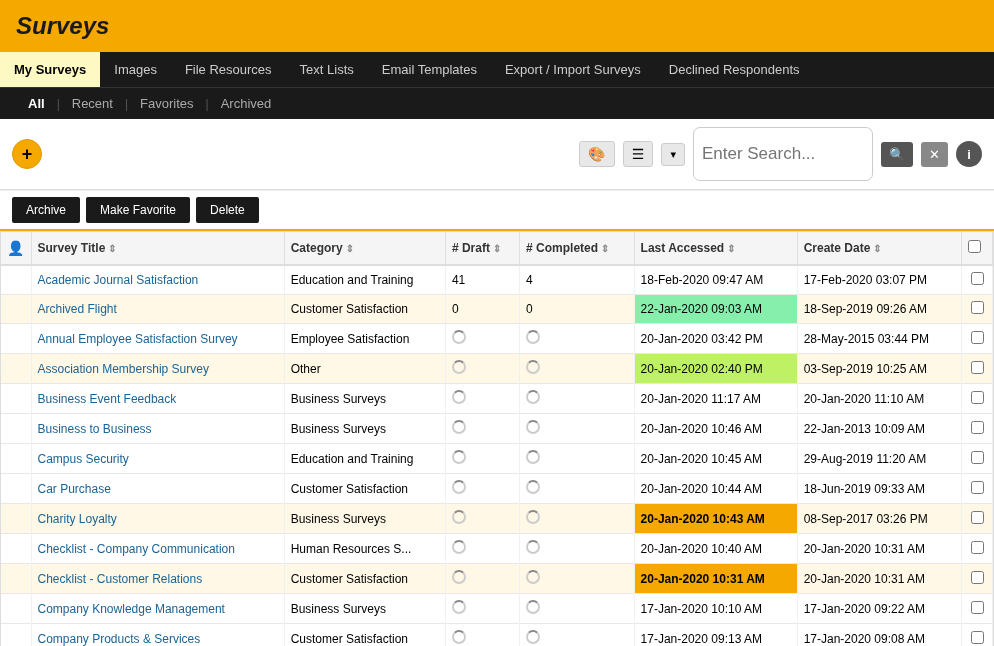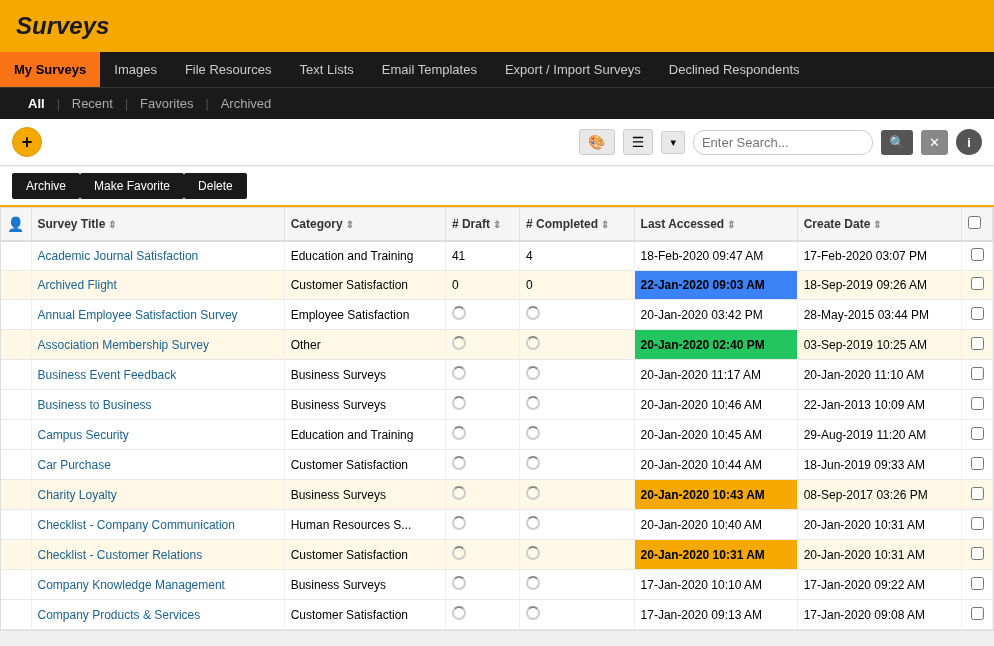--- a/index.html
+++ b/index.html
@@ -26,21 +26,21 @@
     .nav-item {
       color: #ccc;
       padding: 10px 14px;
       cursor: pointer;
       font-size: 13px;
       white-space: nowrap;
       display: flex;
       align-items: center;
     }
     .nav-item.active {
-      background: #f97316;
+      background: #fef9c3;
       color: #000;
       font-weight: bold;
     }
 
     
     #sub-nav {
       background: #1a1a1a;
       display: flex;
       align-items: center;
       padding: 6px 20px;
@@ -71,24 +71,24 @@
       padding: 4px 8px;
       cursor: pointer;
       font-size: 13px;
       display: flex;
       align-items: center;
       justify-content: center;
     }
     .toolbar-spacer { flex: 1; }
     #search-input-field {
       border: 1px solid #ccc;
-      padding: 4px 8px;
-      font-size: 13px;
+      padding: 16px 8px;
+      font-size: 17px;
       width: 180px;
-      border-radius: 12px;
+      border-radius: 7px;
       color: #999;
     }
     .search-btn {
       background: #555;
       border: none;
       border-radius: 3px;
       padding: 5px 8px;
       cursor: pointer;
       color: #fff;
       font-size: 13px;
@@ -116,20 +116,21 @@
       align-items: center;
       justify-content: center;
     }
 
     
     #action-bar {
       background: #fff;
       padding: 6px 12px;
       display: flex;
       align-items: center;
+      gap: 6px;
       border-bottom: 2px solid #F5A800;
       border-top: 1px solid #eee;
     }
     .action-btn {
       background: #1a1a1a;
       color: #fff;
       border: none;
       padding: 6px 14px;
       cursor: pointer;
       font-size: 12px;
@@ -272,41 +273,41 @@
           <td>18-Feb-2020 09:47 AM</td>
           <td>17-Feb-2020 03:07 PM</td>
           <td class="checkbox-cell"><input type="checkbox" style=""></td>
         </tr>
         <tr style="background: rgb(255, 248, 230);">
           <td></td>
           <td><a class="survey-link" href="#">Archived Flight</a></td>
           <td class="category-truncate">Customer Satisfaction</td>
           <td>0</td>
           <td>0</td>
-          <td style="background: #3b82f6; font-weight: bold;">22-Jan-2020 09:03 AM</td>
+          <td style="background: #86efac; font-weight: normal;">22-Jan-2020 09:03 AM</td>
           <td>18-Sep-2019 09:26 AM</td>
           <td class="checkbox-cell"><input type="checkbox" style=""></td>
         </tr>
         <tr>
           <td></td>
           <td><a class="survey-link" href="#">Annual Employee Satisfaction Survey</a></td>
           <td class="category-truncate">Employee Satisfaction</td>
           <td><div class="spinner"></div></td>
           <td><div class="spinner"></div></td>
           <td>20-Jan-2020 03:42 PM</td>
           <td>28-May-2015 03:44 PM</td>
           <td class="checkbox-cell"><input type="checkbox" style=""></td>
         </tr>
         <tr style="background: rgb(255, 248, 230);">
           <td></td>
           <td><a class="survey-link" href="#">Association Membership Survey</a></td>
           <td class="category-truncate">Other</td>
           <td><div class="spinner"></div></td>
           <td><div class="spinner"></div></td>
-          <td style="background: #22c55e; font-weight: bold;">20-Jan-2020 02:40 PM</td>
+          <td style="background: #bef264; font-weight: normal;">20-Jan-2020 02:40 PM</td>
           <td>03-Sep-2019 10:25 AM</td>
           <td class="checkbox-cell"><input type="checkbox" style=""></td>
         </tr>
         <tr>
           <td></td>
           <td><a class="survey-link" href="#">Business Event Feedback</a></td>
           <td class="category-truncate">Business Surveys</td>
           <td><div class="spinner"></div></td>
           <td><div class="spinner"></div></td>
           <td>20-Jan-2020 11:17 AM</td>

